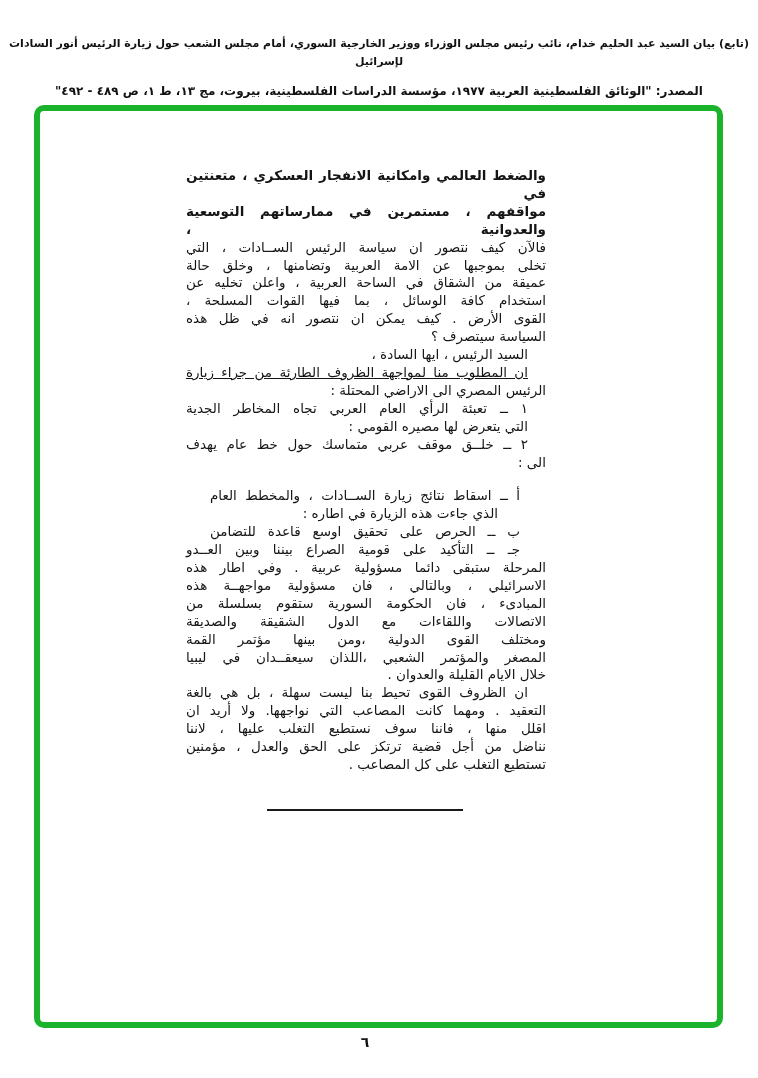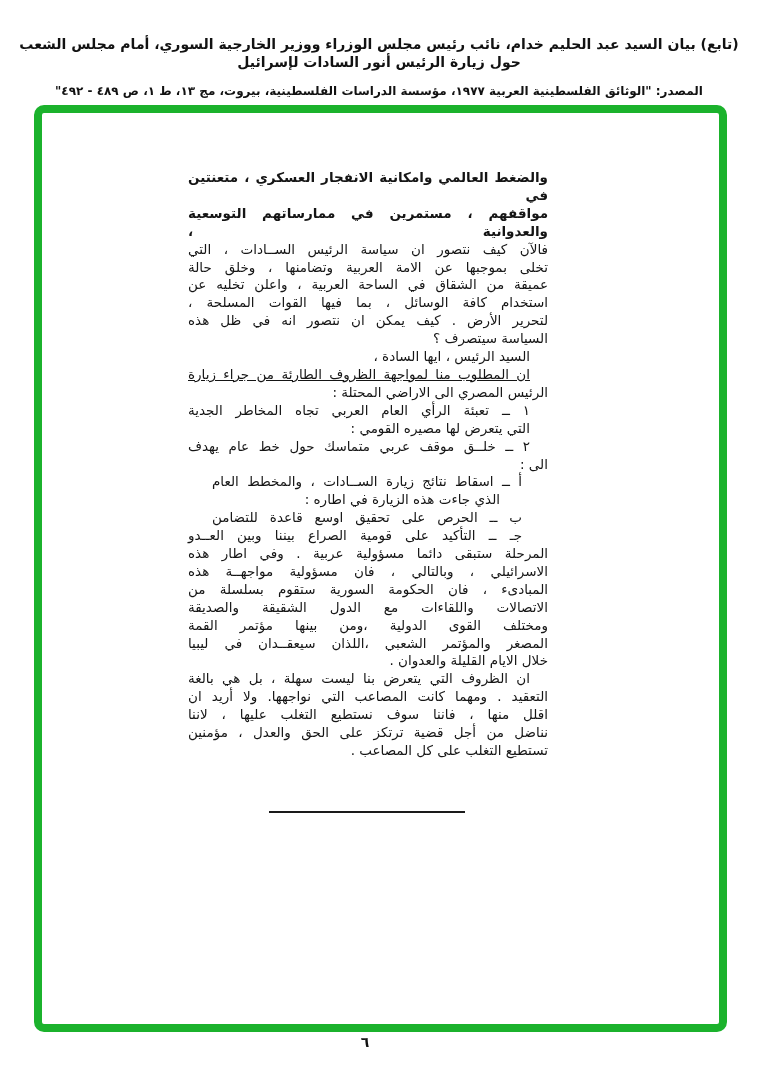--- a/index.html
+++ b/index.html
@@ -16,35 +16,35 @@
     color: #151515;
   }
   .header {
     position: absolute;
     top: 35px; left: 8px; right: 8px;
     text-align: center;
     font-weight: bold;
     color: #121212;
   }
   .header .h1 {
-    font-size: 14px;
+    font-size: 11px;
     line-height: 18px;
     letter-spacing: 0.1px;
     text-align: center;
   }
   .header .h2 {
     font-size: 12px;
     line-height: 16px;
     margin-top: 12px;
   }
   .frame {
     position: absolute;
     left: 34px; top: 105px;
     width: 677px; height: 911px;
-    border: 8px solid #1d4ed8;
+    border: 6px solid #1d4ed8;
     border-radius: 10px;
     background: transparent;
   }
   .textblock {
     position: absolute;
     top: 56px;
     right: 171px;
     width: 360px;
     font-size: 13.5px;
     color: #151515;
@@ -88,41 +88,41 @@
   </div>
 
   <div class="frame" style="border-color: rgb(27, 178, 44);">
     <div class="textblock">
         <div class="line just bold">والضغط العالمي وامكانية الانفجار العسكري ، متعنتين في</div>
         <div class="line just bold">مواقفهم ، مستمرين في ممارساتهم التوسعية والعدوانية ،</div>
         <div class="line just">فالآن كيف نتصور ان سياسة الرئيس الســادات ، التي</div>
         <div class="line just">تخلى بموجبها عن الامة العربية وتضامنها ، وخلق حالة</div>
         <div class="line just">عميقة من الشقاق في الساحة العربية ، واعلن تخليه عن</div>
         <div class="line just">استخدام كافة الوسائل ، بما فيها القوات المسلحة ،</div>
-        <div class="line just">لتحرير الأرض . كيف يمكن ان نتصور انه في ظل هذه</div>
+        <div class="line just">القوى الأرض . كيف يمكن ان نتصور انه في ظل هذه</div>
         <div class="line">السياسة سيتصرف ؟</div>
         <div class="line" style="padding-right: 18px;">السيد الرئيس ، ايها السادة ،</div>
         <div class="line just" style="padding-right: 18px; text-decoration: underline;">ان المطلوب منا لمواجهة الظروف الطارئة من جراء زيارة</div>
         <div class="line">الرئيس المصري الى الاراضي المحتلة :</div>
         <div class="line just" style="padding-right: 18px;">١ ــ تعبئة الرأي العام العربي تجاه المخاطر الجدية</div>
         <div class="line" style="padding-right: 18px;">التي يتعرض لها مصيره القومي :</div>
         <div class="line just" style="padding-right: 18px;">٢ ــ خلــق موقف عربي متماسك حول خط عام يهدف</div>
         <div class="line">الى :</div>
-        <div class="line just" style="padding-right: 26px; padding-left: 24px;">أ ــ اسقاط نتائج زيارة الســادات ، والمخطط العام</div>
+        <div class="line just" style="padding-right: 26px; padding-left: 24px; margin-top: 16px;">أ ــ اسقاط نتائج زيارة الســادات ، والمخطط العام</div>
         <div class="line" style="padding-right: 48px;">الذي جاءت هذه الزيارة في اطاره :</div>
         <div class="line just" style="padding-right: 26px; padding-left: 24px;">ب ــ الحرص على تحقيق اوسع قاعدة للتضامن</div>
         <div class="line just" style="padding-right: 26px;">جـ ــ التأكيد على قومية الصراع بيننا وبين العــدو</div>
         <div class="line just">المرحلة ستبقى دائما مسؤولية عربية . وفي اطار هذه</div>
         <div class="line just">الاسرائيلي ، وبالتالي ، فان مسؤولية مواجهــة هذه</div>
         <div class="line just">المبادىء ، فان الحكومة السورية ستقوم بسلسلة من</div>
         <div class="line just">الاتصالات واللقاءات مع الدول الشقيقة والصديقة</div>
         <div class="line just">ومختلف القوى الدولية ،ومن بينها مؤتمر القمة</div>
         <div class="line just">المصغر والمؤتمر الشعبي ،اللذان سيعقــدان في ليبيا</div>
         <div class="line">خلال الايام القليلة والعدوان .</div>
-        <div class="line just" style="padding-right: 18px;">ان الظروف التي يتعرض بنا ليست سهلة ، بل هي بالغة</div>
+        <div class="line just" style="padding-right: 18px;">ان الظروف القوى تحيط بنا ليست سهلة ، بل هي بالغة</div>
         <div class="line just">التعقيد . ومهما كانت المصاعب التي نواجهها. ولا أريد ان</div>
         <div class="line just">اقلل منها ، فاننا سوف نستطيع التغلب عليها ، لاننا</div>
         <div class="line just">نناضل من أجل قضية ترتكز على الحق والعدل ، مؤمنين</div>
         <div class="line">تستطيع التغلب على كل المصاعب .</div>
       </div>
     <div class="endrule"></div>
   </div>
 
   <div class="pagenum">٦</div>
 

